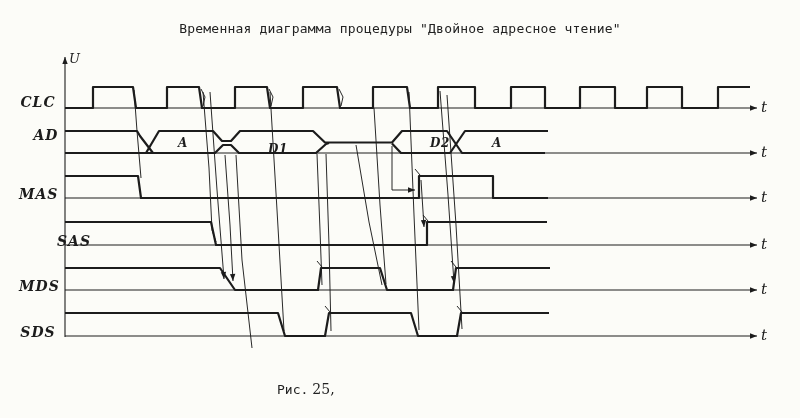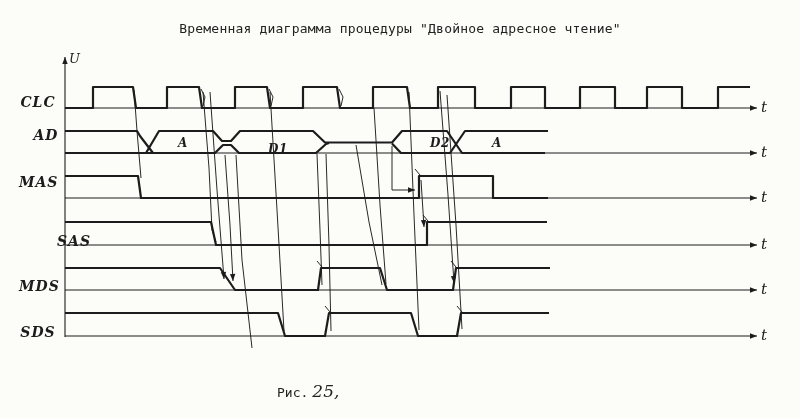--- a/index.html
+++ b/index.html
@@ -21,21 +21,21 @@
   .u-label{position:absolute;font-style:italic;font-size:13px;}
   .bus-label{
     position:absolute;font-style:italic;font-weight:600;font-size:12px;
     transform:translate(-50%,-50%);letter-spacing:0.5px;
   }
   .caption{
     position:absolute;left:277px;top:381px;
     font-family:"DejaVu Sans Mono",monospace;font-size:13px;color:#222;
   }
   .caption .num{
-    font-family:"DejaVu Serif",serif;font-style:italic;font-size:17px;
+    font-family:"DejaVu Serif",serif;font-size:14px;
     margin-left:4px;
   }
 </style>
 </head>
 <body>
 
 <div class="page">
   <svg class="canvas" xmlns="http://www.w3.org/2000/svg" viewBox="0 0 800 418">
       <polyline points="65,108 757,108" fill="none" stroke="#1c1c1c" stroke-width="1.1" stroke-linejoin="round"></polyline>
       <polygon points="757,108 750,110.7 750,105.3" fill="#1c1c1c"></polygon>
@@ -92,21 +92,21 @@
     </svg>
   <div class="title">Временная диаграмма процедуры "Двойное адресное чтение"</div>
   <div class="u-label" style="left:69px;top:51px;">U</div>
   <div class="caption">
     <span>Рис.</span><span class="num">25,</span>
   </div>
 <div class="sig-label" style="left: 19px; top: 94px;">CLC</div>
     <div class="t-label" style="left: 761px; top: 98px;">t</div>
     <div class="sig-label" style="left: 19px; top: 127px; margin-left: 8px;">AD</div>
     <div class="t-label" style="left: 761px; top: 143px;">t</div>
-    <div class="sig-label" style="left: 19px; top: 174px; font-style: italic;">MAS</div>
+    <div class="sig-label" style="left: 19px; top: 186px; font-style: italic;">MAS</div>
     <div class="t-label" style="left: 761px; top: 188px;">t</div>
     <div class="sig-label" style="left: 19px; top: 233px; margin-left: 36px;">SAS</div>
     <div class="t-label" style="left: 761px; top: 235px;">t</div>
     <div class="sig-label" style="left: 19px; top: 278px;">MDS</div>
     <div class="t-label" style="left: 761px; top: 280px;">t</div>
     <div class="sig-label" style="left: 19px; top: 324px;">SDS</div>
     <div class="t-label" style="left: 761px; top: 326px;">t</div>
     <div class="bus-label" style="left: 183px; top: 143px;">A</div>
     <div class="bus-label" style="left: 278px; top: 149px;">D1</div>
     <div class="bus-label" style="left: 440px; top: 143px;">D2</div>

